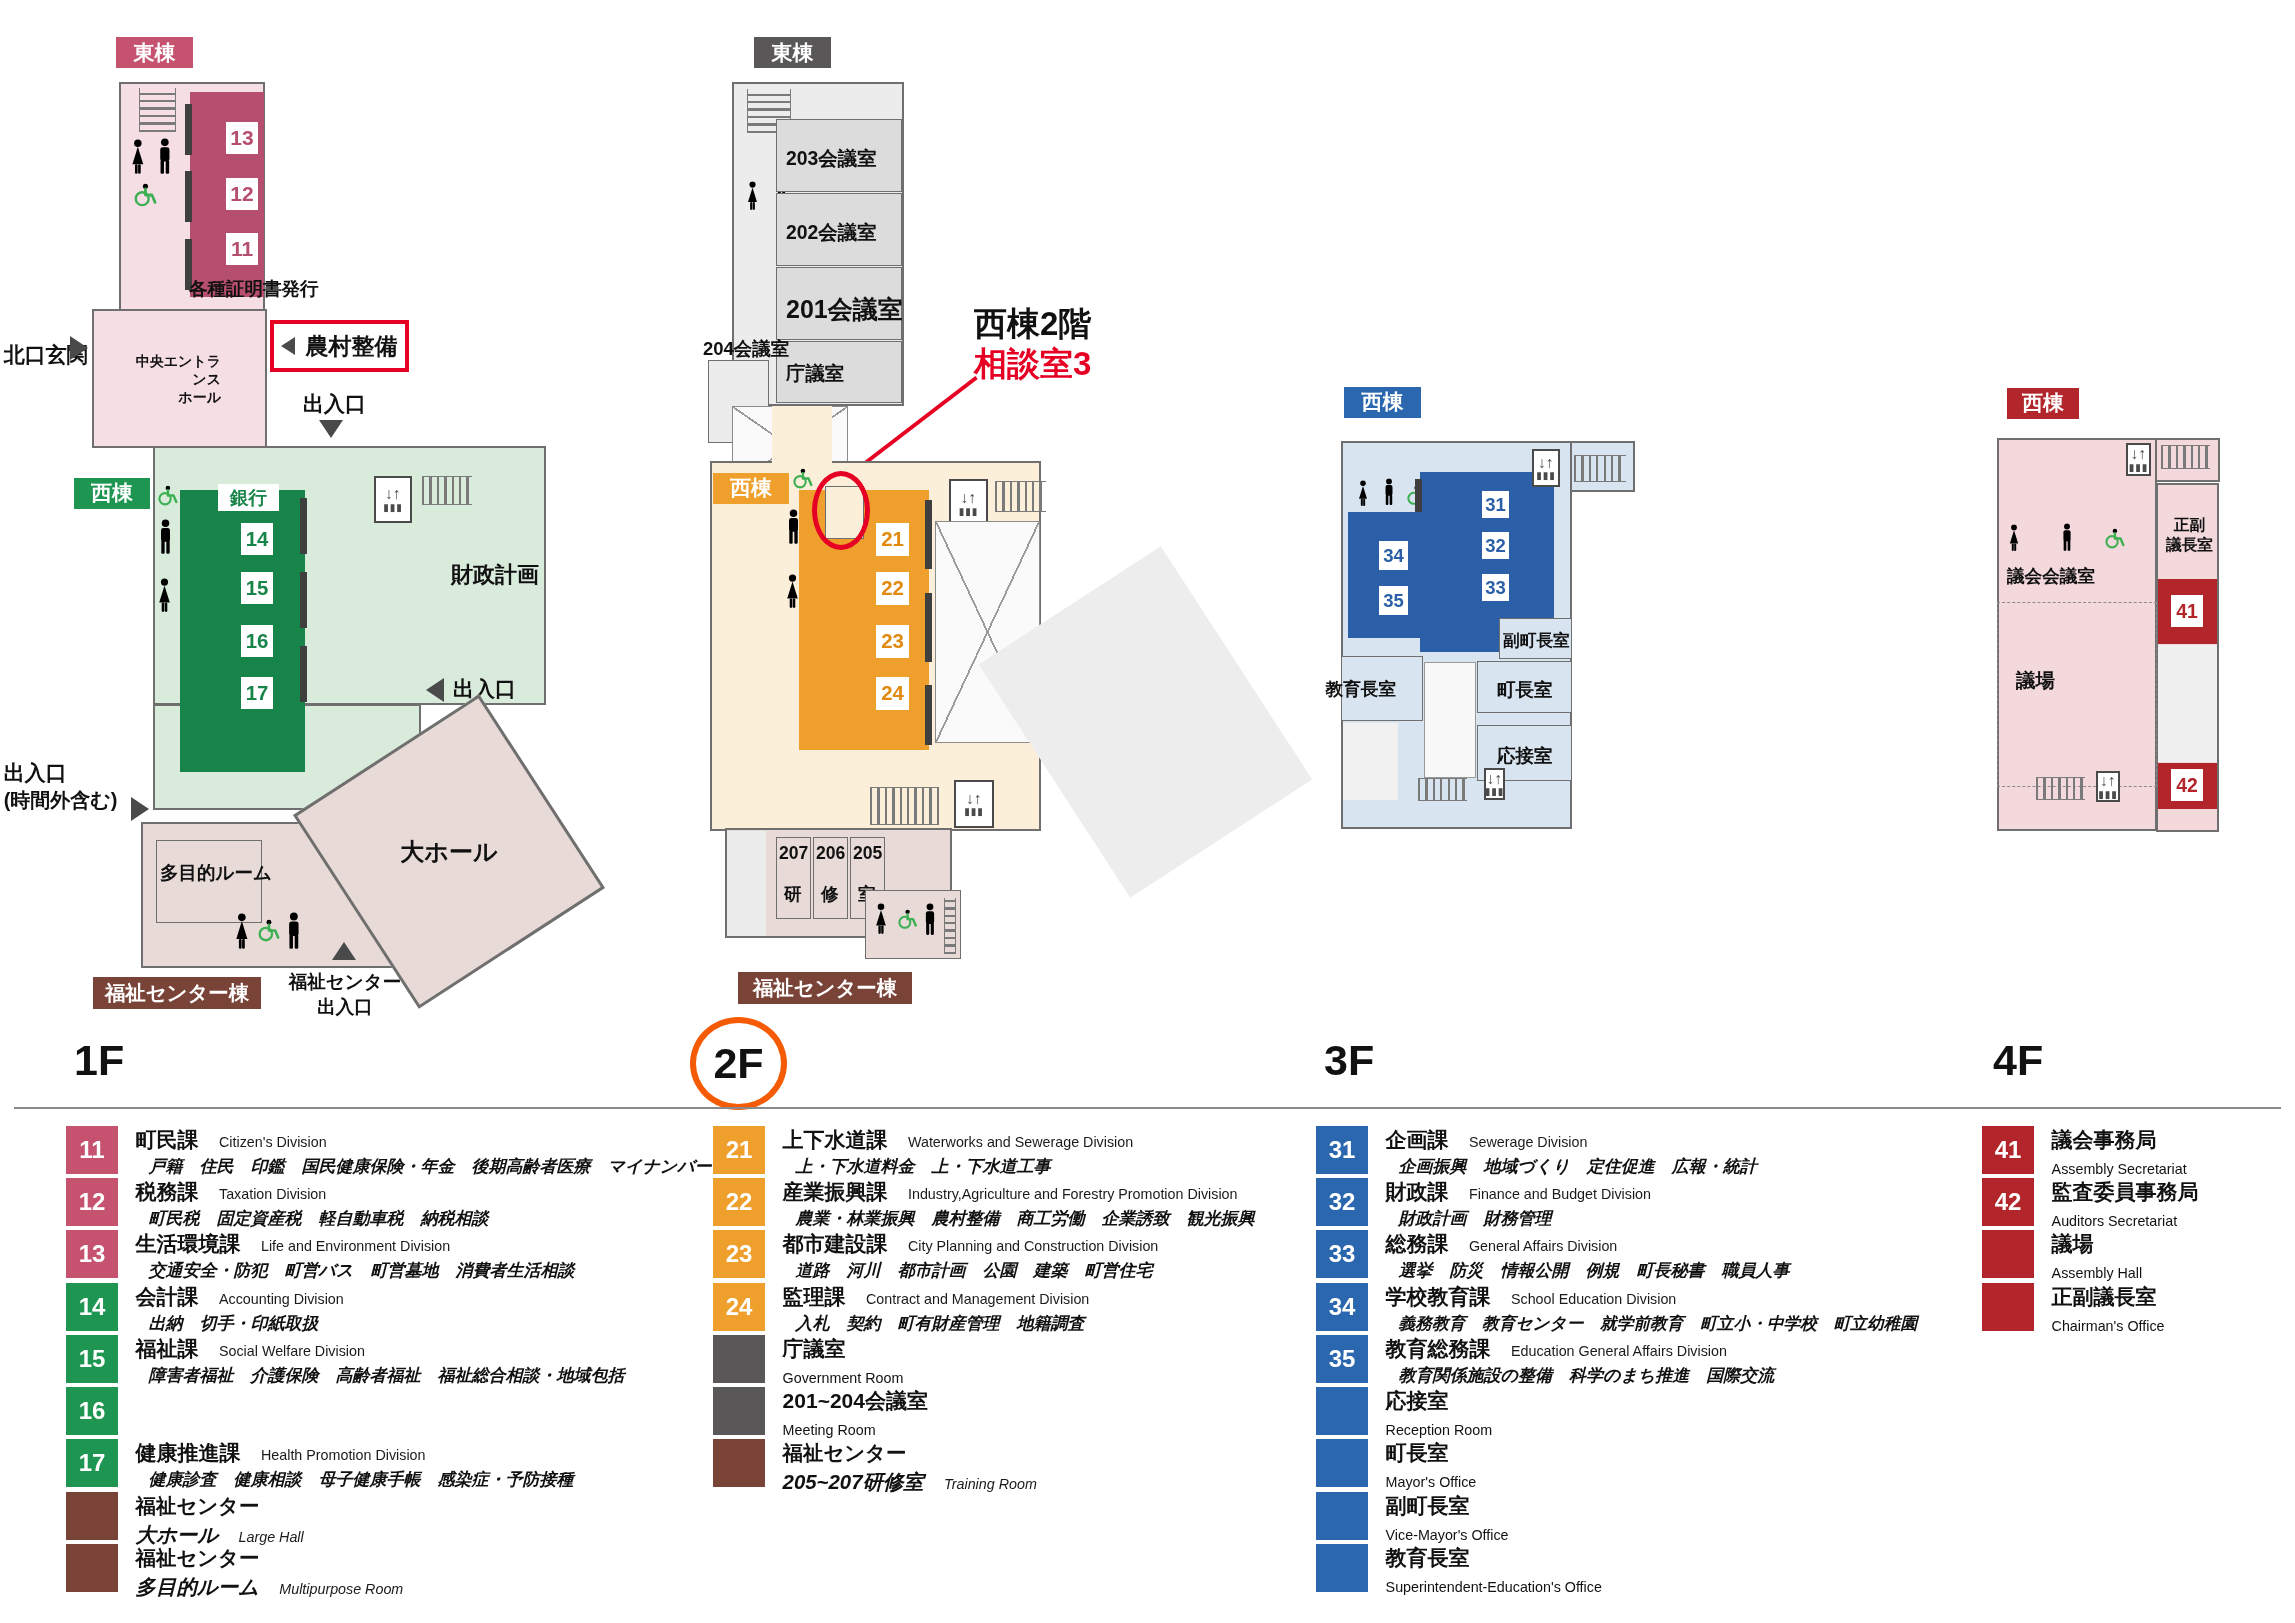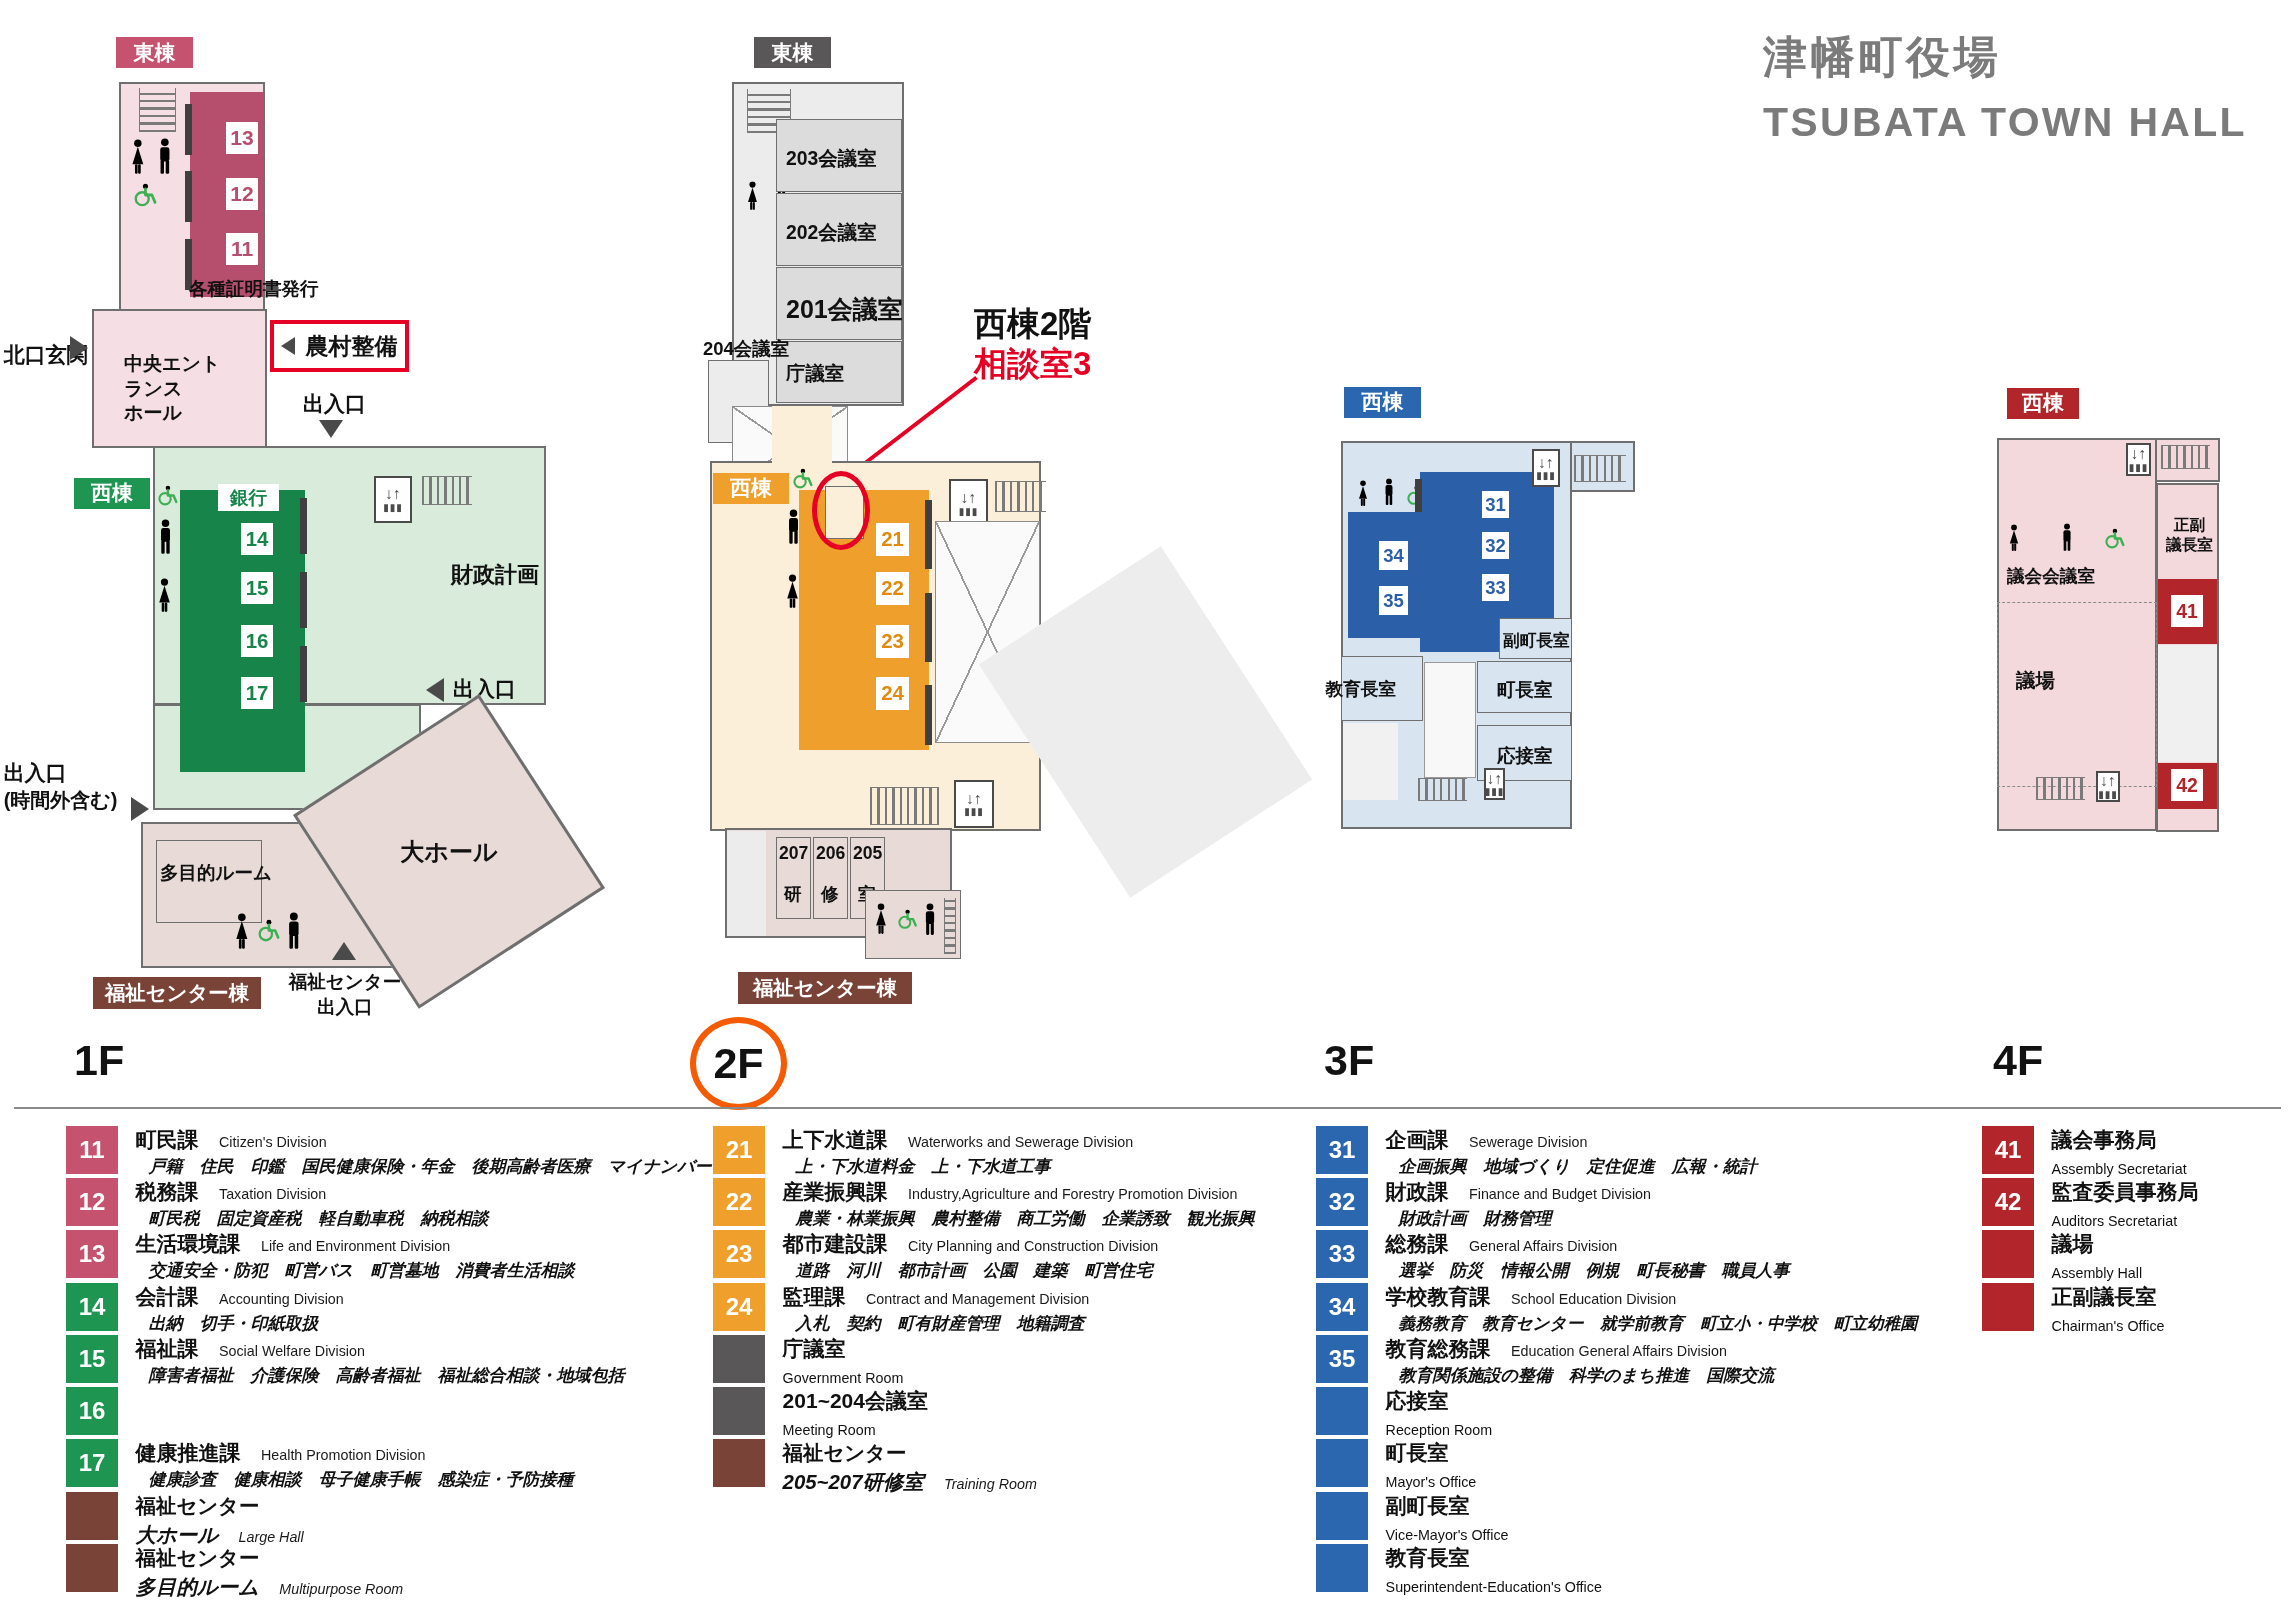--- a/index.html
+++ b/index.html
@@ -60,24 +60,20 @@
   </symbol>
   <symbol id="i-wheel" viewBox="0 0 26 26">
     <circle cx="10" cy="17" r="7" fill="none" stroke="currentColor" stroke-width="2.6"></circle>
     <circle cx="13.5" cy="3.6" r="2.8"></circle>
     <path d="M13.5 6.5 v6.5 h7 l3.4 8" fill="none" stroke="currentColor" stroke-width="3" stroke-linejoin="round" stroke-linecap="round"></path>
   </symbol>
 </svg>
 
 <div class="page">
 
-  <div class="abs" style="left:1763px;top:28px;">
-    <div class="title-ja">津幡町役場</div>
-    <div class="title-en">TSUBATA TOWN HALL</div>
-  </div>
 
   <div class="abs" style="left:0;top:28px;width:648px;height:1018px;">
     <div class="badge" style="left:116px;top:9.3px;width:77px;height:31px;background:#c5536f;">東棟</div>
 
     <div class="bld" style="left:119px;top:54px;width:146px;height:230px;background:#f5dee4;"></div>
     <div class="bld" style="left:92px;top:281px;width:175px;height:139px;background:#f5dee4;"></div>
 
     <div class="stairs-v" style="left:139px;top:60px;width:37px;height:44px;"></div>
     <svg class="icon" style="left:130px;top:111px;width:15.7px;height:36px;color:#e8553a;" viewBox="0 0 34 78" width="15.7" height="36">
         <use href="#i-woman"></use>
@@ -99,21 +95,21 @@
     <div class="lbl" style="left:189px;top:248px;font-size:18.5px;">各種証明書発行</div>
 
     <div class="lbl" style="left:3.7px;top:313px;font-size:21px;">北口玄関</div>
     <div class="tri tri-r" style="left:70px;top:308px;"></div>
 
     <div class="abs" style="left:270px;top:292px;width:139px;height:52px;background:#fff;border:4.6px solid #e60023;box-sizing:border-box;display:flex;align-items:center;justify-content:center;gap:10.2px;">
       <span class="tri tri-l" style="position:static;border-top-width:9.3px;border-bottom-width:9.3px;border-right-width:14px;"></span>
       <span style="font-size:23px;font-weight:bold;">農村整備</span>
     </div>
 
-    <div class="lbl" style="left:124px;top:324px;width:97px;font-size:19px;text-align:left;white-space:normal;line-height:1.3;">
+    <div class="lbl" style="left:124px;top:324px;width:97px;font-size:14px;text-align:right;white-space:normal;line-height:1.3;">
       <span>中央エントランス</span><br><span>ホール</span>
     </div>
 
     <div class="lbl" style="left:303px;top:362px;font-size:21px;">出入口</div>
     <div class="tri tri-d" style="left:319px;top:392px;"></div>
 
     <div class="bld" style="left:153px;top:418px;width:393px;height:259px;background:#d9ecdc;"></div>
     <div class="bld" style="left:153px;top:676px;width:268px;height:106px;background:#d9ecdc;"></div>
     <div class="badge" style="left:74px;top:450px;width:76px;height:30.5px;background:#1f9552;">西棟</div>
 

